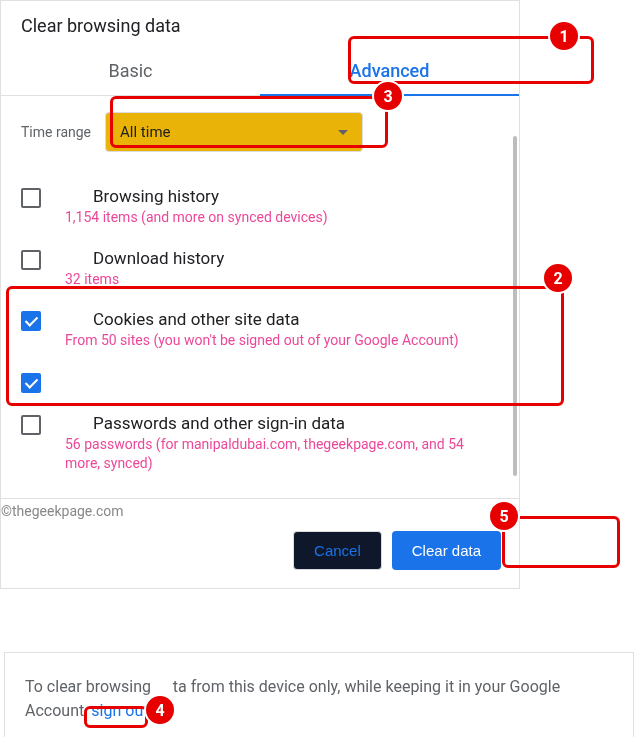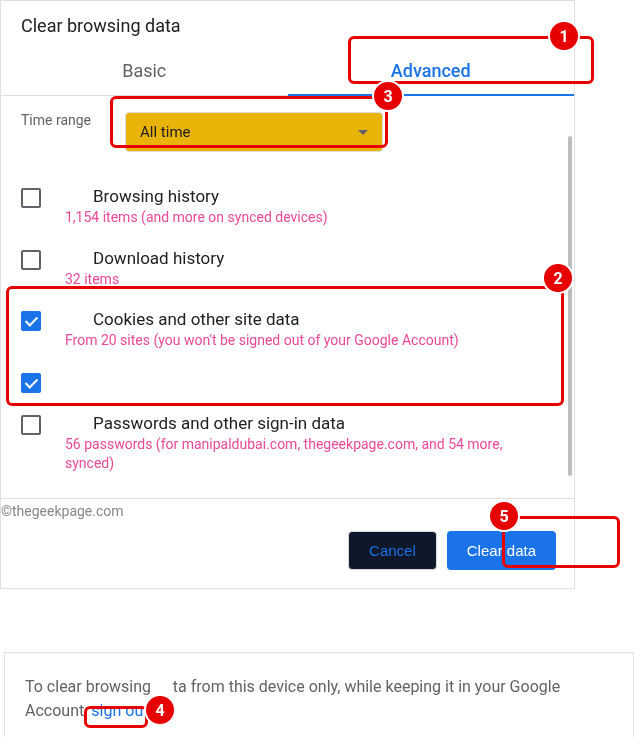--- a/index.html
+++ b/index.html
@@ -7,21 +7,21 @@
     margin: 0;
     font-family: 'Segoe UI', Roboto, Arial, sans-serif;
     background: #fff;
     width: 634px;
     height: 737px;
     position: relative;
     overflow: hidden;
   }
   .dialog {
     position: relative;
-    width: 575px;
+    width: 520px;
     border: 1px solid #e0e0e0;
     background: #fff;
   }
   .title {
     font-size: 18px;
     color: #202124;
     padding: 14px 20px 10px 20px;
   }
   .tabs {
     display: flex;
@@ -57,23 +57,22 @@
     position: absolute;
     right: 2px;
     top: 40px;
     width: 4px;
     height: 340px;
     background: #bdbdbd;
     border-radius: 2px;
   }
   .time-row {
     display: flex;
-    align-items: flex-start;
+    align-items: center;
     margin-bottom: 24px;
-    gap: 20px;
   }
   .time-label {
     font-size: 14px;
     color: #5f6368;
     margin-right: 14px;
   }
   .select {
     flex: 0 0 258px;
     display: flex;
     align-items: center;
@@ -241,21 +240,21 @@
       <div class="item-text">
         <div class="item-title">Download history</div>
         <div class="item-desc">32 items</div>
       </div>
     </div>
 
     <div class="item">
       <div class="checkbox checked"></div>
       <div class="item-text">
         <div class="item-title">Cookies and other site data</div>
-        <div class="item-desc">From 20 sites (you won't be signed out of your Google Account)</div>
+        <div class="item-desc">From 50 sites (you won't be signed out of your Google Account)</div>
       </div>
     </div>
 
     <div class="item">
       <div class="checkbox checked"></div>
     </div>
 
     <div class="item">
       <div class="checkbox"></div>
       <div class="item-text">

